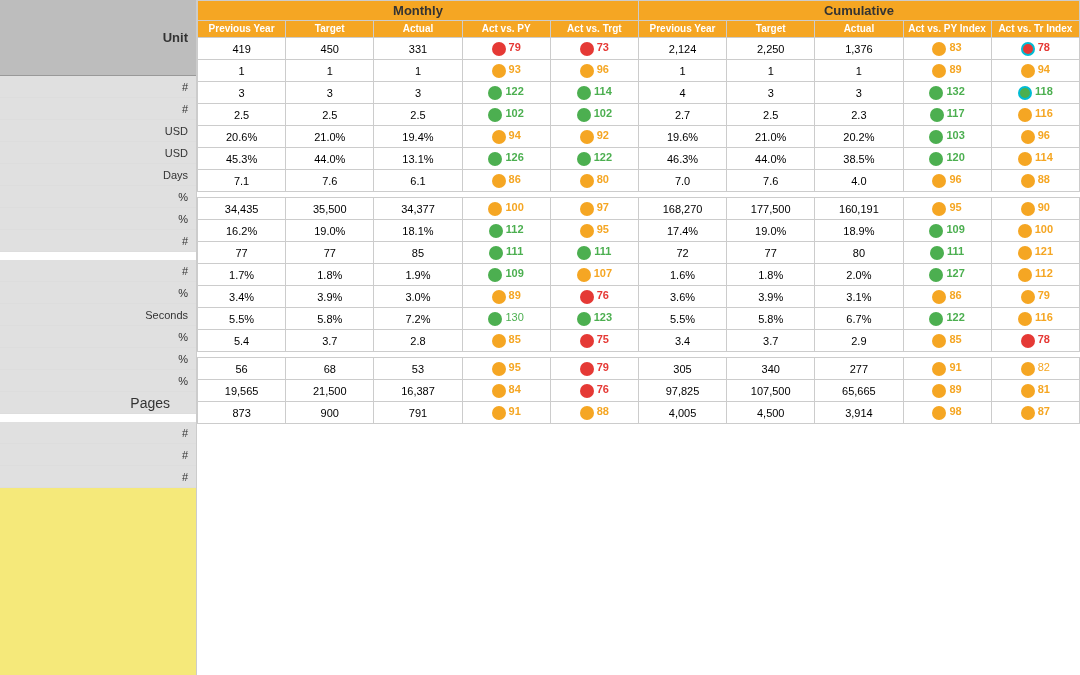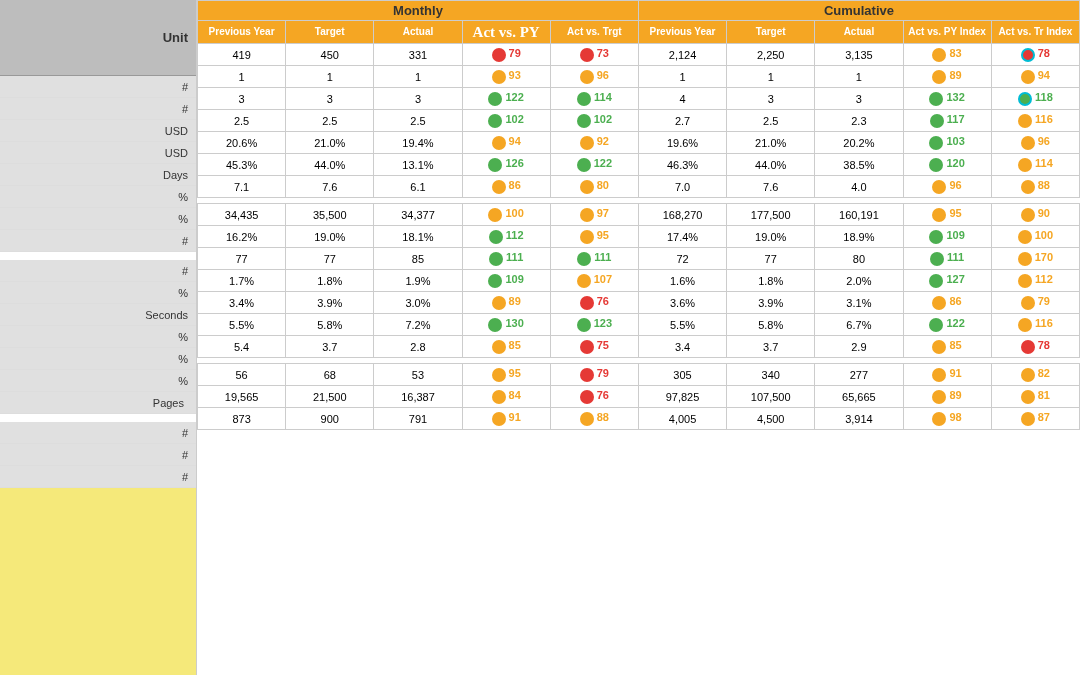--- a/index.html
+++ b/index.html
@@ -117,58 +117,58 @@
         <div style="height: 22px; display: flex; align-items: center; justify-content: flex-end; padding-right: 8px; border-bottom: 1px solid rgb(221, 221, 221); font-size: 11px; color: rgb(51, 51, 51); background: rgb(224, 224, 224);">%</div>
         <div style="height: 22px; display: flex; align-items: center; justify-content: flex-end; padding-right: 8px; border-bottom: 1px solid rgb(221, 221, 221); font-size: 11px; color: rgb(51, 51, 51); background: rgb(224, 224, 224);">%</div>
         <div style="height: 22px; display: flex; align-items: center; justify-content: flex-end; padding-right: 8px; border-bottom: 1px solid rgb(221, 221, 221); font-size: 11px; color: rgb(51, 51, 51); background: rgb(224, 224, 224);">#</div>
         <div style="height: 8px; display: flex; align-items: center; justify-content: flex-end; padding-right: 8px; border-bottom: none; font-size: 11px; color: rgb(51, 51, 51); background: rgb(255, 255, 255);"></div>
         <div style="height: 22px; display: flex; align-items: center; justify-content: flex-end; padding-right: 8px; border-bottom: 1px solid rgb(221, 221, 221); font-size: 11px; color: rgb(51, 51, 51); background: rgb(224, 224, 224);">#</div>
         <div style="height: 22px; display: flex; align-items: center; justify-content: flex-end; padding-right: 8px; border-bottom: 1px solid rgb(221, 221, 221); font-size: 11px; color: rgb(51, 51, 51); background: rgb(224, 224, 224);">%</div>
         <div style="height: 22px; display: flex; align-items: center; justify-content: flex-end; padding-right: 8px; border-bottom: 1px solid rgb(221, 221, 221); font-size: 11px; color: rgb(51, 51, 51); background: rgb(224, 224, 224);">Seconds</div>
         <div style="height: 22px; display: flex; align-items: center; justify-content: flex-end; padding-right: 8px; border-bottom: 1px solid rgb(221, 221, 221); font-size: 11px; color: rgb(51, 51, 51); background: rgb(224, 224, 224);">%</div>
         <div style="height: 22px; display: flex; align-items: center; justify-content: flex-end; padding-right: 8px; border-bottom: 1px solid rgb(221, 221, 221); font-size: 11px; color: rgb(51, 51, 51); background: rgb(224, 224, 224);">%</div>
         <div style="height: 22px; display: flex; align-items: center; justify-content: flex-end; padding-right: 8px; border-bottom: 1px solid rgb(221, 221, 221); font-size: 11px; color: rgb(51, 51, 51); background: rgb(224, 224, 224);">%</div>
-        <div style="height: 22px; display: flex; align-items: center; justify-content: flex-end; padding-right: 12px; border-bottom: 1px solid rgb(221, 221, 221); font-size: 11px; color: rgb(51, 51, 51); background: rgb(224, 224, 224);">Pages</div>
+        <div style="height: 22px; display: flex; align-items: center; justify-content: flex-end; padding-right: 26px; border-bottom: 1px solid rgb(221, 221, 221); font-size: 14px; color: rgb(51, 51, 51); background: rgb(224, 224, 224);">Pages</div>
         <div style="height: 8px; display: flex; align-items: center; justify-content: flex-end; padding-right: 8px; border-bottom: none; font-size: 11px; color: rgb(51, 51, 51); background: rgb(255, 255, 255);"></div>
         <div style="height: 22px; display: flex; align-items: center; justify-content: flex-end; padding-right: 8px; border-bottom: 1px solid rgb(221, 221, 221); font-size: 11px; color: rgb(51, 51, 51); background: rgb(224, 224, 224);">#</div>
         <div style="height: 22px; display: flex; align-items: center; justify-content: flex-end; padding-right: 8px; border-bottom: 1px solid rgb(221, 221, 221); font-size: 11px; color: rgb(51, 51, 51); background: rgb(224, 224, 224);">#</div>
         <div style="height: 22px; display: flex; align-items: center; justify-content: flex-end; padding-right: 8px; border-bottom: 1px solid rgb(221, 221, 221); font-size: 11px; color: rgb(51, 51, 51); background: rgb(224, 224, 224);">#</div>
       </div>
   </div>
 
   <div class="content">
     <table>
       <thead>
         <tr>
           <th colspan="5" class="section-header">Monthly</th>
           <th colspan="5" class="cumulative-header">Cumulative</th>
         </tr>
         <tr id="col-headers">
         <th style="width: 62px; font-size: 10px; line-height: 1.2;">Previous Year</th>
             <th style="width: 52px; font-size: 10px; line-height: 1.2;">Target</th>
             <th style="width: 52px; font-size: 10px; line-height: 1.2;">Actual</th>
-            <th style="width: 60px; font-size: 15px; line-height: 1.2; font-family: Liberation Serif, serif;">Act vs. PY</th>
+            <th style="width: 60px; font-size: 10px; line-height: 1.2;">Act vs. PY</th>
             <th style="width: 60px; font-size: 10px; line-height: 1.2;">Act vs. Trgt</th>
             <th style="width: 62px; font-size: 10px; line-height: 1.2;">Previous Year</th>
             <th style="width: 52px; font-size: 10px; line-height: 1.2;">Target</th>
             <th style="width: 52px; font-size: 10px; line-height: 1.2;">Actual</th>
             <th style="width: 68px; font-size: 10px; line-height: 1.2;">Act vs. PY Index</th>
             <th style="width: 68px; font-size: 10px; line-height: 1.2;">Act vs. Tr Index</th>
           </tr>
       </thead>
       <tbody id="table-body">
           <tr>
             <td>419</td>
             <td>450</td>
             <td>331</td>
             <td><span style="width: 14px; height: 14px; border-radius: 50%; display: inline-block; vertical-align: middle; background: rgb(229, 57, 53);"></span> <span style="color: rgb(229, 57, 53); font-weight: bold;">79</span></td>
             <td><span style="width: 14px; height: 14px; border-radius: 50%; display: inline-block; vertical-align: middle; background: rgb(229, 57, 53);"></span> <span style="color: rgb(229, 57, 53); font-weight: bold;">73</span></td>
             <td>2,124</td>
             <td>2,250</td>
-            <td>3,135</td>
+            <td>1,376</td>
             <td><span style="width: 14px; height: 14px; border-radius: 50%; display: inline-block; vertical-align: middle; background: rgb(245, 166, 35);"></span> <span style="color: rgb(245, 166, 35); font-weight: bold;">83</span></td>
             <td><span style="width: 14px; height: 14px; border-radius: 50%; display: inline-block; vertical-align: middle; background: rgb(229, 57, 53); border: 2px solid rgb(0, 188, 212);"></span> <span style="color: rgb(229, 57, 53); font-weight: bold;">78</span></td>
           </tr>
           <tr>
             <td>1</td>
             <td>1</td>
             <td>1</td>
             <td><span style="width: 14px; height: 14px; border-radius: 50%; display: inline-block; vertical-align: middle; background: rgb(245, 166, 35);"></span> <span style="color: rgb(245, 166, 35); font-weight: bold;">93</span></td>
             <td><span style="width: 14px; height: 14px; border-radius: 50%; display: inline-block; vertical-align: middle; background: rgb(245, 166, 35);"></span> <span style="color: rgb(245, 166, 35); font-weight: bold;">96</span></td>
             <td>1</td>
@@ -267,21 +267,21 @@
           <tr>
             <td>77</td>
             <td>77</td>
             <td>85</td>
             <td><span style="width: 14px; height: 14px; border-radius: 50%; display: inline-block; vertical-align: middle; background: rgb(76, 175, 80);"></span> <span style="color: rgb(76, 175, 80); font-weight: bold;">111</span></td>
             <td><span style="width: 14px; height: 14px; border-radius: 50%; display: inline-block; vertical-align: middle; background: rgb(76, 175, 80);"></span> <span style="color: rgb(76, 175, 80); font-weight: bold;">111</span></td>
             <td>72</td>
             <td>77</td>
             <td>80</td>
             <td><span style="width: 14px; height: 14px; border-radius: 50%; display: inline-block; vertical-align: middle; background: rgb(76, 175, 80);"></span> <span style="color: rgb(76, 175, 80); font-weight: bold;">111</span></td>
-            <td><span style="width: 14px; height: 14px; border-radius: 50%; display: inline-block; vertical-align: middle; background: rgb(245, 166, 35);"></span> <span style="color: rgb(245, 166, 35); font-weight: bold;">170</span></td>
+            <td><span style="width: 14px; height: 14px; border-radius: 50%; display: inline-block; vertical-align: middle; background: rgb(245, 166, 35);"></span> <span style="color: rgb(245, 166, 35); font-weight: bold;">121</span></td>
           </tr>
           <tr>
             <td>1.7%</td>
             <td>1.8%</td>
             <td>1.9%</td>
             <td><span style="width: 14px; height: 14px; border-radius: 50%; display: inline-block; vertical-align: middle; background: rgb(76, 175, 80);"></span> <span style="color: rgb(76, 175, 80); font-weight: bold;">109</span></td>
             <td><span style="width: 14px; height: 14px; border-radius: 50%; display: inline-block; vertical-align: middle; background: rgb(245, 166, 35);"></span> <span style="color: rgb(245, 166, 35); font-weight: bold;">107</span></td>
             <td>1.6%</td>
             <td>1.8%</td>
             <td>2.0%</td>
@@ -297,21 +297,21 @@
             <td>3.6%</td>
             <td>3.9%</td>
             <td>3.1%</td>
             <td><span style="width: 14px; height: 14px; border-radius: 50%; display: inline-block; vertical-align: middle; background: rgb(245, 166, 35);"></span> <span style="color: rgb(245, 166, 35); font-weight: bold;">86</span></td>
             <td><span style="width: 14px; height: 14px; border-radius: 50%; display: inline-block; vertical-align: middle; background: rgb(245, 166, 35);"></span> <span style="color: rgb(245, 166, 35); font-weight: bold;">79</span></td>
           </tr>
           <tr>
             <td>5.5%</td>
             <td>5.8%</td>
             <td>7.2%</td>
-            <td><span style="width: 14px; height: 14px; border-radius: 50%; display: inline-block; vertical-align: middle; background: rgb(76, 175, 80);"></span> <span style="color: rgb(76, 175, 80); font-weight: bold;">130</span></td>
+            <td><span style="width: 14px; height: 14px; border-radius: 50%; display: inline-block; vertical-align: middle; background: rgb(76, 175, 80);"></span> <span style="color: rgb(76, 175, 80); font-weight: normal;">130</span></td>
             <td><span style="width: 14px; height: 14px; border-radius: 50%; display: inline-block; vertical-align: middle; background: rgb(76, 175, 80);"></span> <span style="color: rgb(76, 175, 80); font-weight: bold;">123</span></td>
             <td>5.5%</td>
             <td>5.8%</td>
             <td>6.7%</td>
             <td><span style="width: 14px; height: 14px; border-radius: 50%; display: inline-block; vertical-align: middle; background: rgb(76, 175, 80);"></span> <span style="color: rgb(76, 175, 80); font-weight: bold;">122</span></td>
             <td><span style="width: 14px; height: 14px; border-radius: 50%; display: inline-block; vertical-align: middle; background: rgb(245, 166, 35);"></span> <span style="color: rgb(245, 166, 35); font-weight: bold;">116</span></td>
           </tr>
           <tr>
             <td>5.4</td>
             <td>3.7</td>
@@ -330,21 +330,21 @@
           <tr>
             <td>56</td>
             <td>68</td>
             <td>53</td>
             <td><span style="width: 14px; height: 14px; border-radius: 50%; display: inline-block; vertical-align: middle; background: rgb(245, 166, 35);"></span> <span style="color: rgb(245, 166, 35); font-weight: bold;">95</span></td>
             <td><span style="width: 14px; height: 14px; border-radius: 50%; display: inline-block; vertical-align: middle; background: rgb(229, 57, 53);"></span> <span style="color: rgb(229, 57, 53); font-weight: bold;">79</span></td>
             <td>305</td>
             <td>340</td>
             <td>277</td>
             <td><span style="width: 14px; height: 14px; border-radius: 50%; display: inline-block; vertical-align: middle; background: rgb(245, 166, 35);"></span> <span style="color: rgb(245, 166, 35); font-weight: bold;">91</span></td>
-            <td><span style="width: 14px; height: 14px; border-radius: 50%; display: inline-block; vertical-align: middle; background: rgb(245, 166, 35);"></span> <span style="color: rgb(245, 166, 35); font-weight: bold;">82</span></td>
+            <td><span style="width: 14px; height: 14px; border-radius: 50%; display: inline-block; vertical-align: middle; background: rgb(245, 166, 35);"></span> <span style="color: rgb(245, 166, 35); font-weight: normal;">82</span></td>
           </tr>
           <tr>
             <td>19,565</td>
             <td>21,500</td>
             <td>16,387</td>
             <td><span style="width: 14px; height: 14px; border-radius: 50%; display: inline-block; vertical-align: middle; background: rgb(245, 166, 35);"></span> <span style="color: rgb(245, 166, 35); font-weight: bold;">84</span></td>
             <td><span style="width: 14px; height: 14px; border-radius: 50%; display: inline-block; vertical-align: middle; background: rgb(229, 57, 53);"></span> <span style="color: rgb(229, 57, 53); font-weight: bold;">76</span></td>
             <td>97,825</td>
             <td>107,500</td>
             <td>65,665</td>

